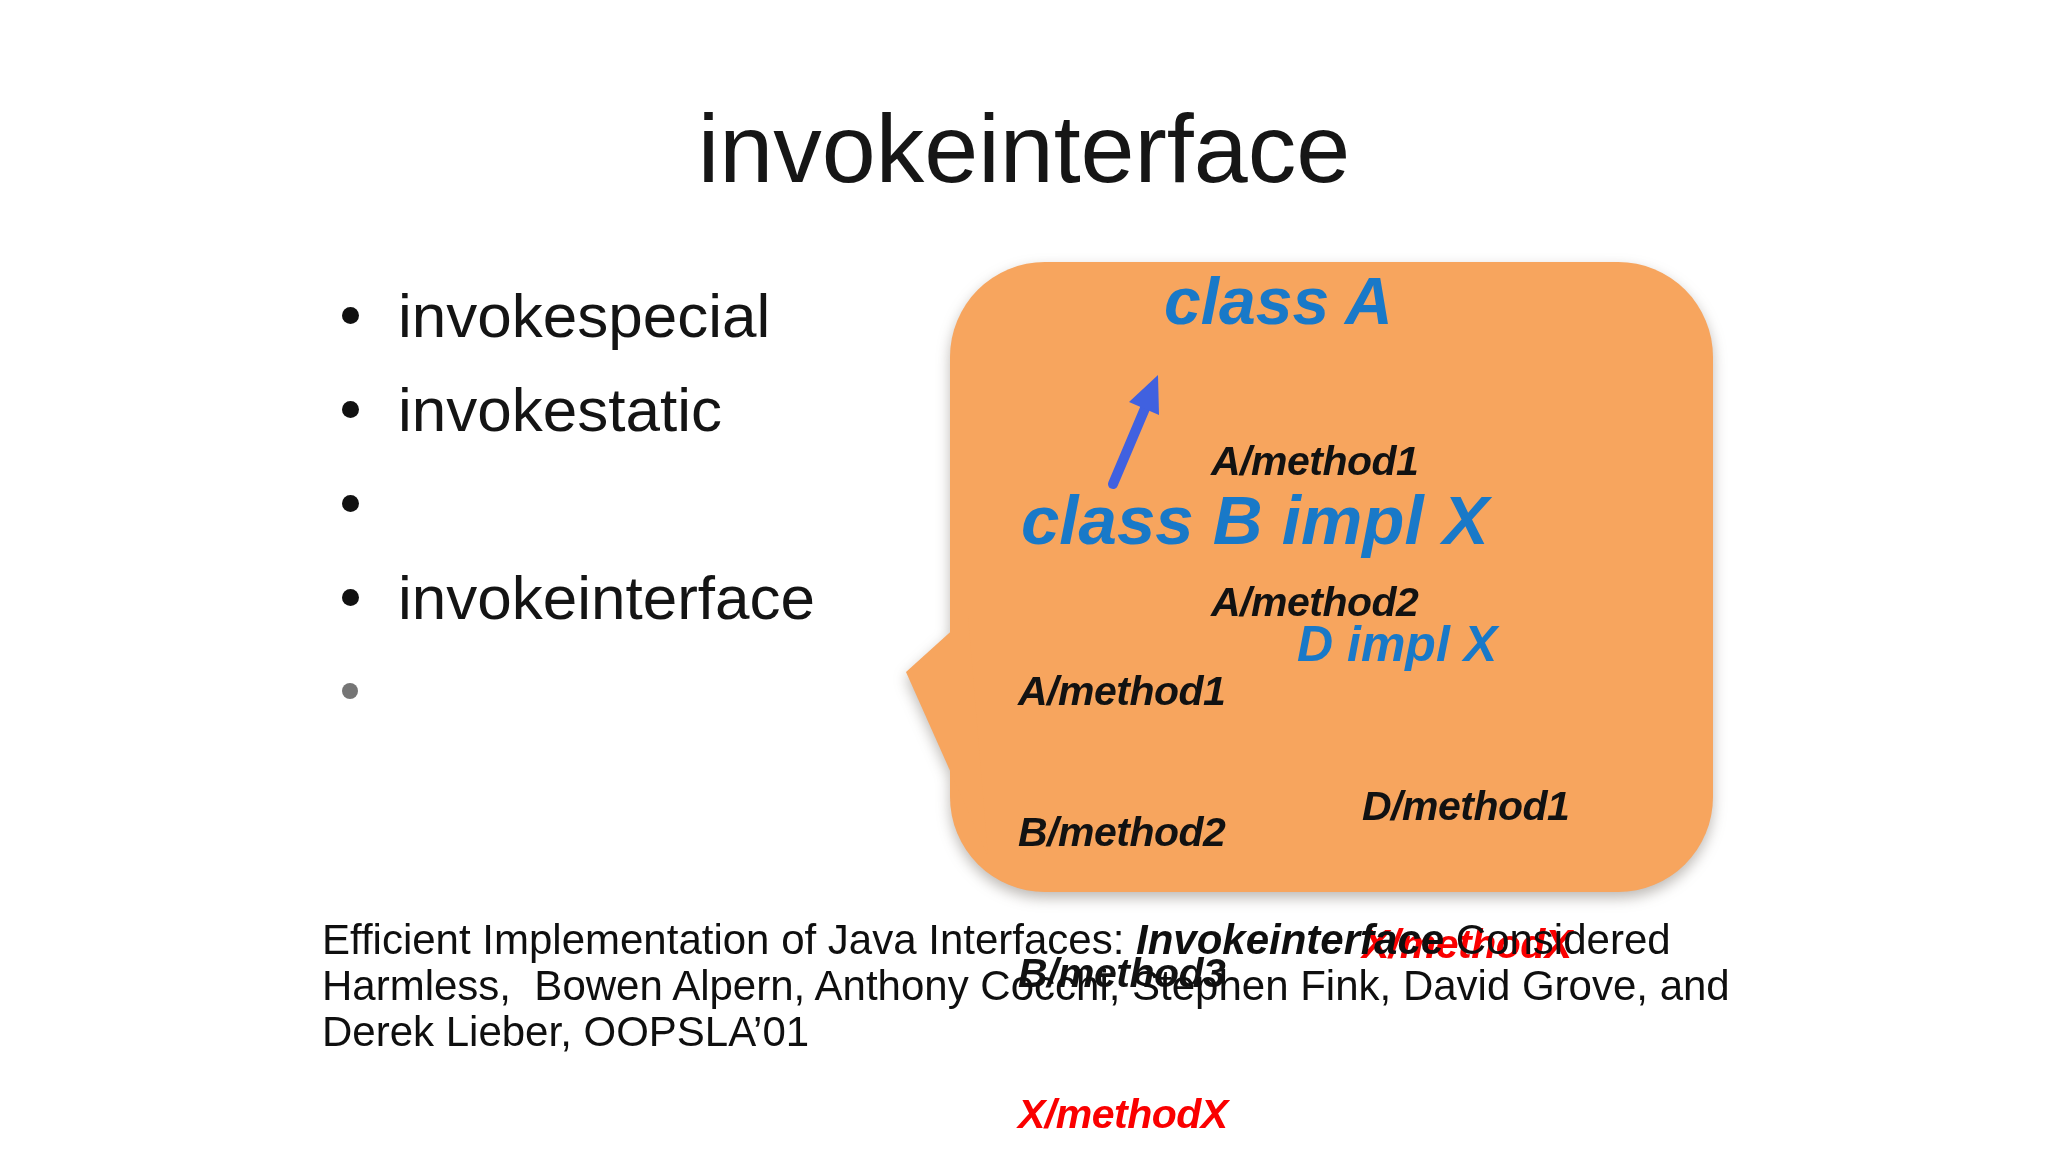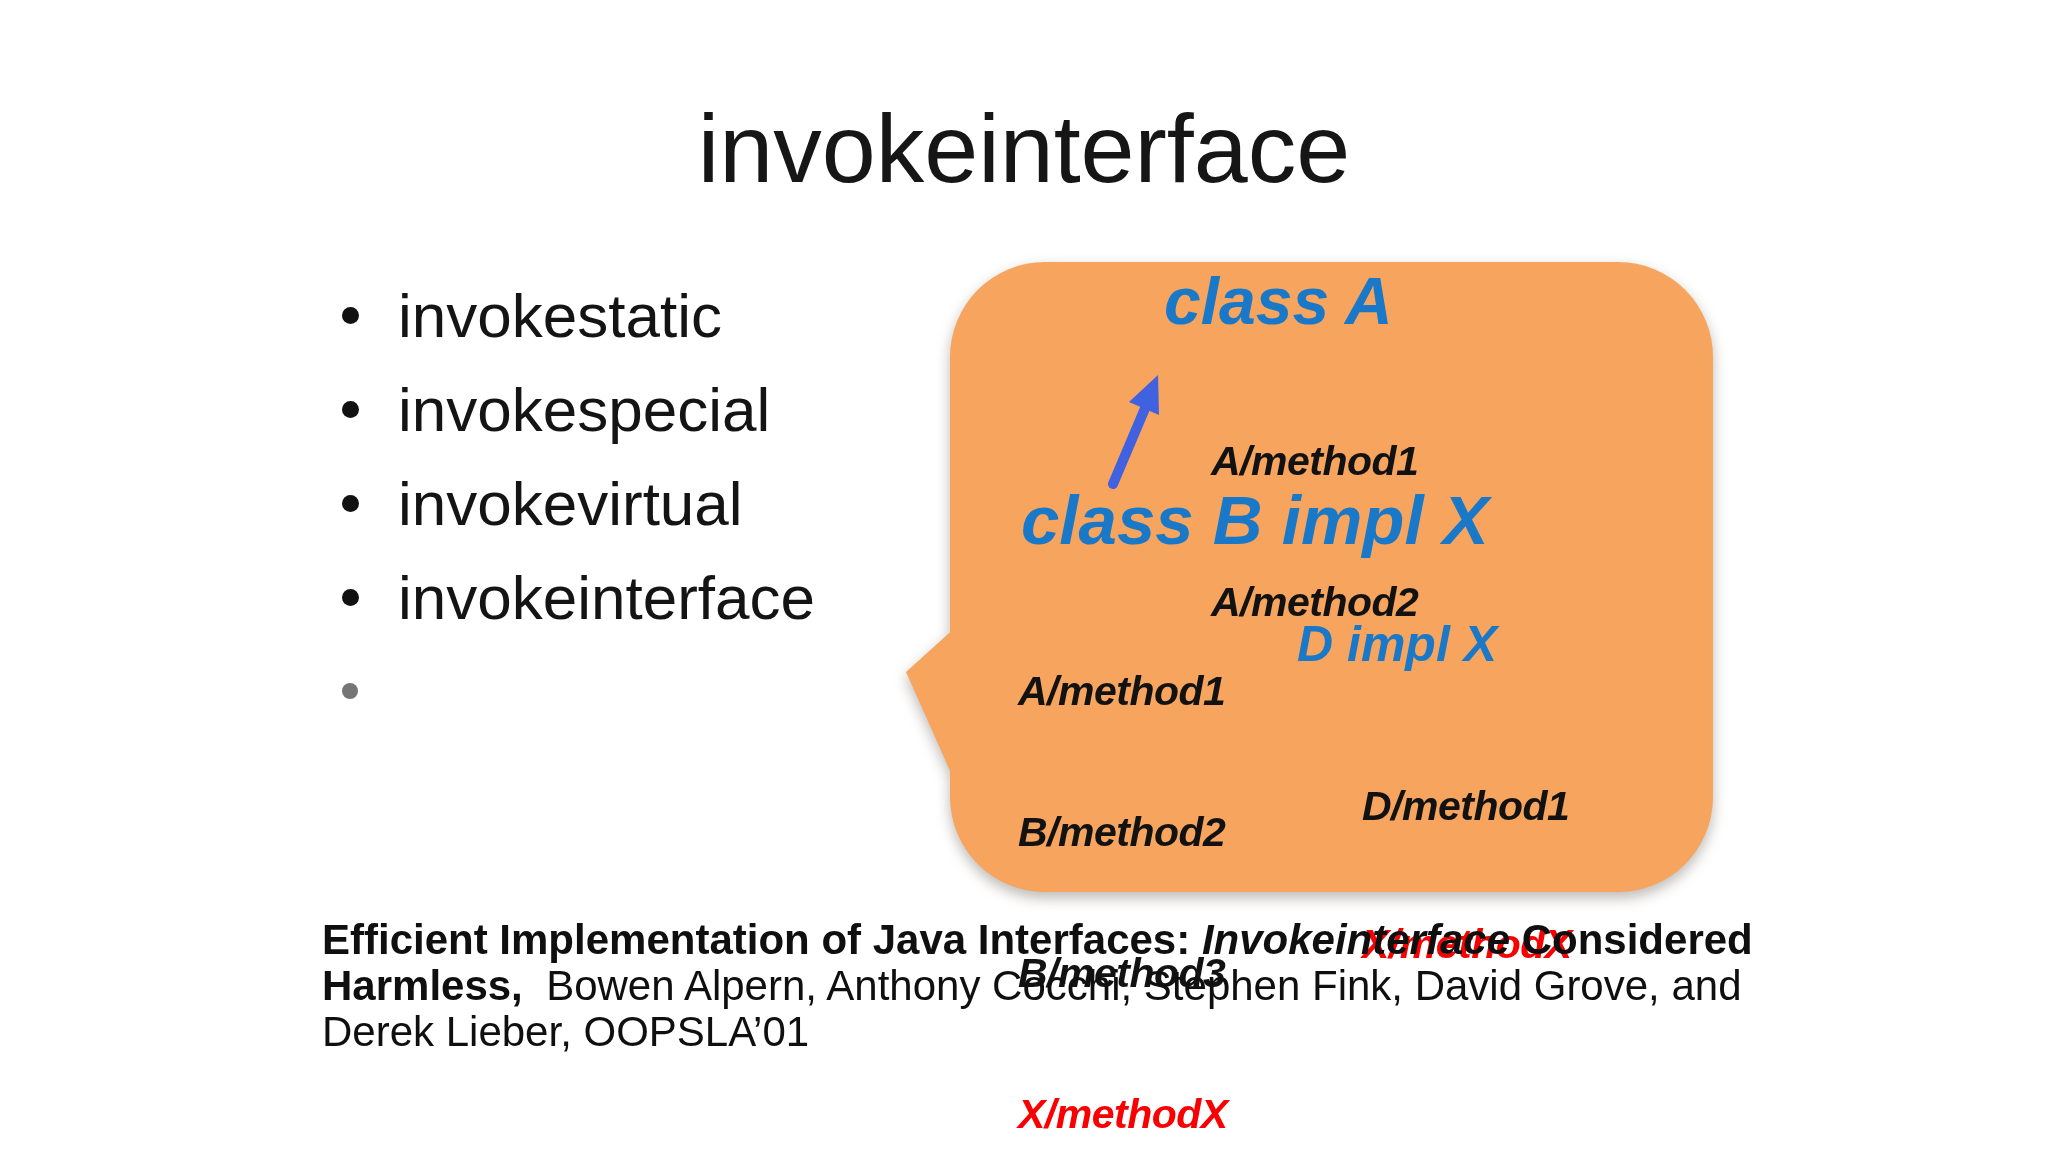--- a/index.html
+++ b/index.html
@@ -58,42 +58,41 @@
   .class-d-methods{left:1362px;top:691px;line-height:46px;}
   .method-line{white-space:pre;}
   .method-line.iface{color:var(--method-red);}
 
   
   .citation{
     position:absolute;left:322px;top:917px;
     font-size:42px;line-height:46px;color:#0f0f0f;
   }
   .citation-line{white-space:pre;}
-  .cite-b{font-weight:700;}
+  .cite-b{font-weight:400;}
   .cite-bi{font-weight:700;font-style:italic;}
 </style>
 </head>
 <body>
 
 <div class="slide">
 
   <div class="slide-title">invokeinterface</div>
 
   <div class="bullet-list">
     <div class="bullet-item">
       <span class="bullet-dot"></span>
+      <span>invokespecial</span>
+    </div>
+    <div class="bullet-item">
+      <span class="bullet-dot"></span>
       <span>invokestatic</span>
     </div>
     <div class="bullet-item">
       <span class="bullet-dot"></span>
-      <span>invokespecial</span>
-    </div>
-    <div class="bullet-item">
-      <span class="bullet-dot"></span>
-      <span>invokevirtual</span>
     </div>
     <div class="bullet-item">
       <span class="bullet-dot"></span>
       <span>invokeinterface</span>
     </div>
     <div class="bullet-item muted">
       <span class="bullet-dot"></span>
     </div>
   </div>
 

